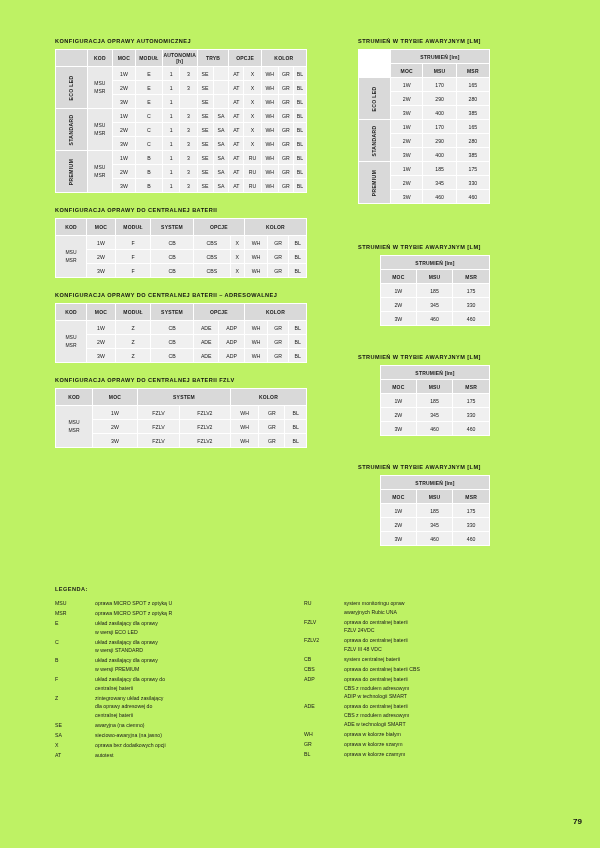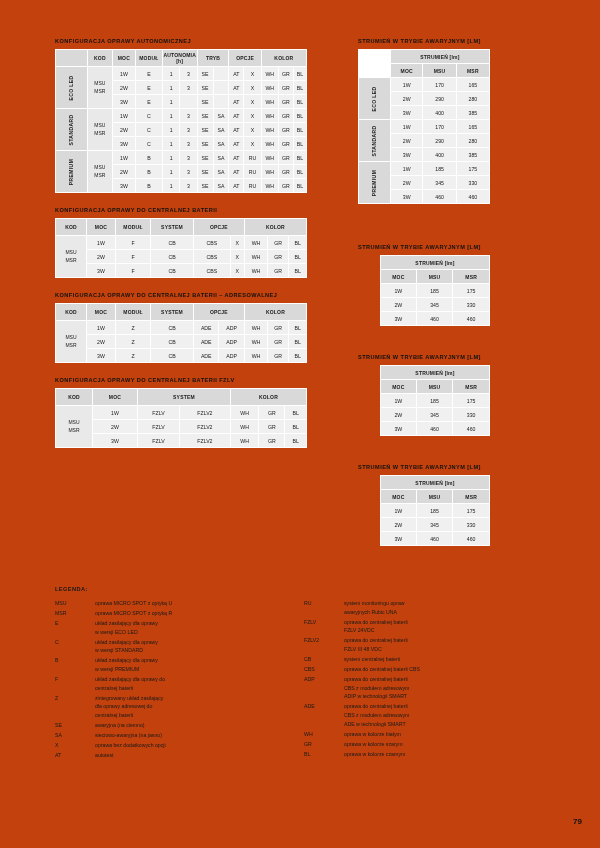--- a/index.html
+++ b/index.html
@@ -12,21 +12,21 @@
     height: 848px;
     position: relative;
     font-family: "Liberation Sans", sans-serif;
     color: #1a1a1a;
     overflow: hidden;
   }
   .page {
     position: absolute;
     left: 0; top: 0;
     width: 600px; height: 848px;
-    background: #c2410c;
+    background: #bef264;
   }
   .side-label {
     position: absolute;
     right: 10px;
     top: 40px;
     width: 200px;
     transform-origin: right top;
     transform: rotate(90deg) translate(0, -100%);
     font-size: 5.5px;
     letter-spacing: 0.7px;

